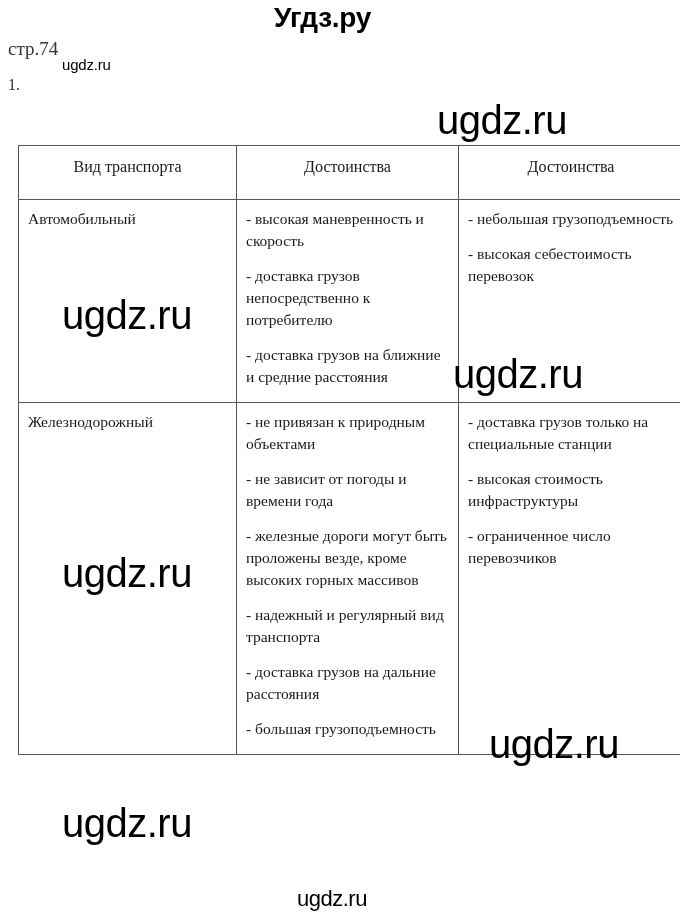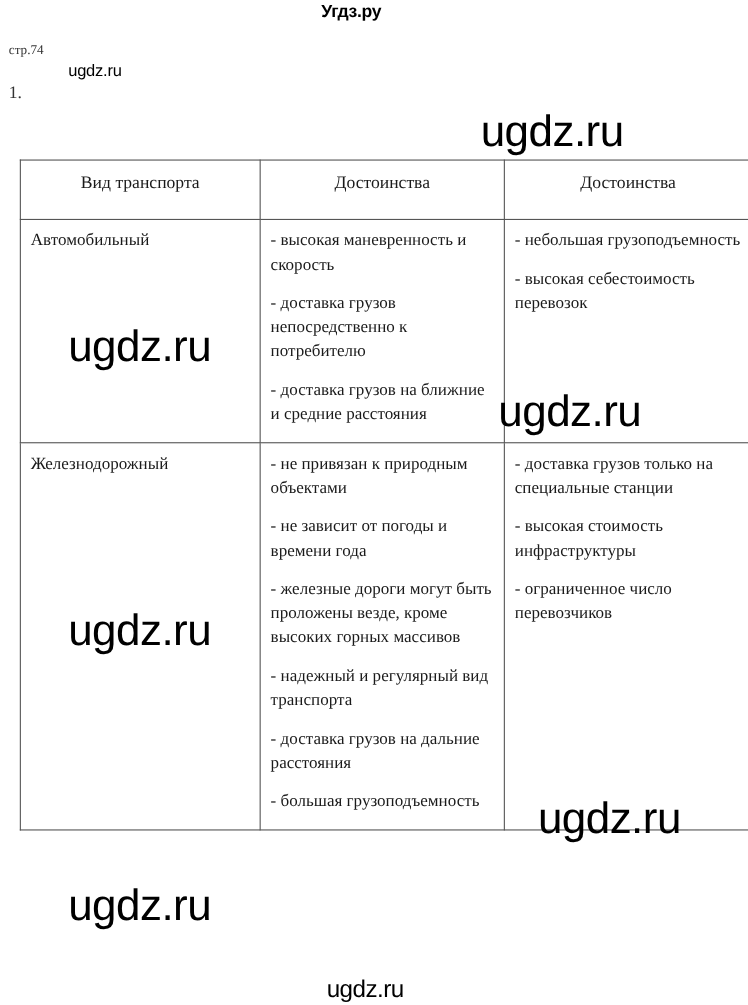--- a/index.html
+++ b/index.html
@@ -12,36 +12,36 @@
     height: 914px;
     position: relative;
     overflow: hidden;
     font-family: "Liberation Serif", "DejaVu Serif", serif;
     color: #1a1a1a;
   }
 
   
   .top-brand {
     position: absolute;
-    left: 292px;
+    left: 274px;
     top: 2px;
     font-family: "Liberation Sans", "DejaVu Sans", sans-serif;
     font-weight: bold;
-    font-size: 16px;
+    font-size: 28px;
     letter-spacing: -0.3px;
     color: #000000;
     white-space: nowrap;
   }
 
   
   .page-label {
     position: absolute;
     left: 8px;
     top: 38px;
-    font-size: 12px;
+    font-size: 19px;
     color: #333333;
     white-space: nowrap;
   }
   .task-number {
     position: absolute;
     left: 8px;
     top: 76px;
     font-size: 16px;
     color: #333333;
     white-space: nowrap;

